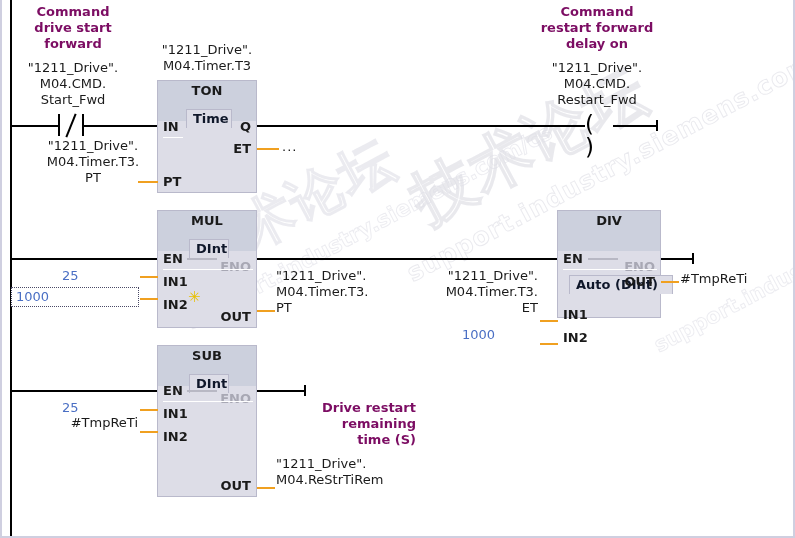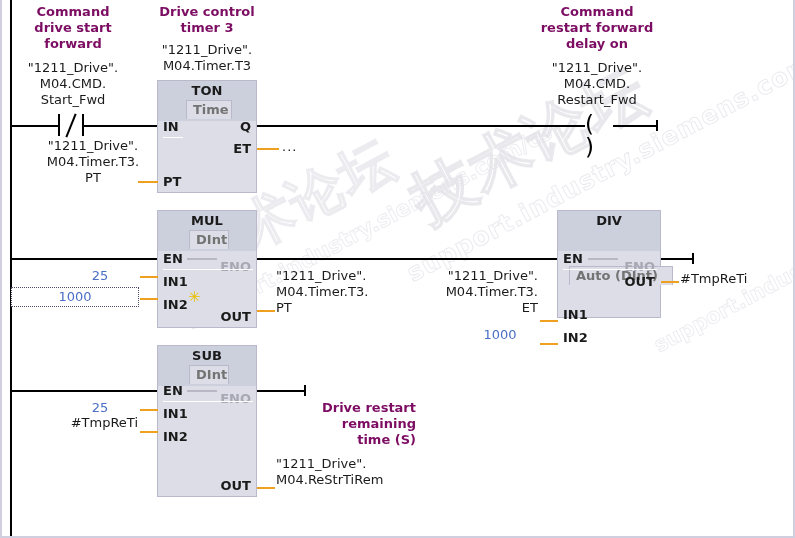--- a/index.html
+++ b/index.html
@@ -124,30 +124,30 @@
   }
   .fb-title {
     position: absolute; left: 0; right: 0; top: 2px;
     text-align: center;
     font-weight: bold;
     font-size: 13px;
     color: #1a1a1a;
   }
   .fb-type {
     position: absolute;
-    top: 19px;
+    top: 28px;
     background: #dddde7;
     border: 1px solid #b9b9cb;
     border-bottom: none;
     font-weight: bold;
     font-size: 13px;
     text-align: center;
     padding: 1px 14px 2px 6px;
     box-sizing: border-box;
-    color: #737373;
+    color: #0f172a;
   }
   .pin {
     position: absolute;
     font-size: 13px;
     font-weight: bold;
     color: #1a1a1a;
     white-space: nowrap;
   }
   .pin.eno { color: #a8a8b4; margin-top: 8px; }
   .pin.r { text-align: right; }
@@ -175,21 +175,21 @@
     line-height: 16px;
     white-space: pre-line;
   }
   .operand.center { text-align: center; }
   .operand.right  { text-align: right; }
   .const {
     position: absolute;
     color: #4a6fc4;
     font-size: 13px;
     line-height: 16px;
-    text-align: center;
+    text-align: left;
     white-space: nowrap;
   }
   .dots {
     position: absolute;
     color: #1a1a1a;
     font-size: 13px;
     letter-spacing: 1px;
   }
   .edit-box {
     position: absolute;
@@ -231,22 +231,20 @@
     <span class="bar l"></span>
     <span class="bar r"></span>
     <span class="slash"></span>
   </div>
   <div class="rail hwire" style="left:82px; top:125px; width:74px;"></div>
 
   <div class="operand center" style="left:30px; top:138px; width:122px;">"1211_Drive".
 M04.Timer.T3.
 PT</div>
 
-  <div class="comment" style="left:143px; top:4px; width:124px;">Drive control
-timer 3</div>
   <div class="operand center" style="left:143px; top:42px; width:124px;">"1211_Drive".
 M04.Timer.T3</div>
 
   <div class="fb" style="left:155px; top:80px; width:100px; height:113px;">
     <div class="fb-head"></div>
     <div class="fb-title">TON</div>
     <div class="fb-type" style="left:28px; width:46px;">Time</div>
     <div class="pin" style="left:5px;  top:38px;">IN</div>
     <div class="pin-underline" style="left:5px; top:56px; width:20px;"></div>
     <div class="pin" style="left:5px;  top:93px;">PT</div>

